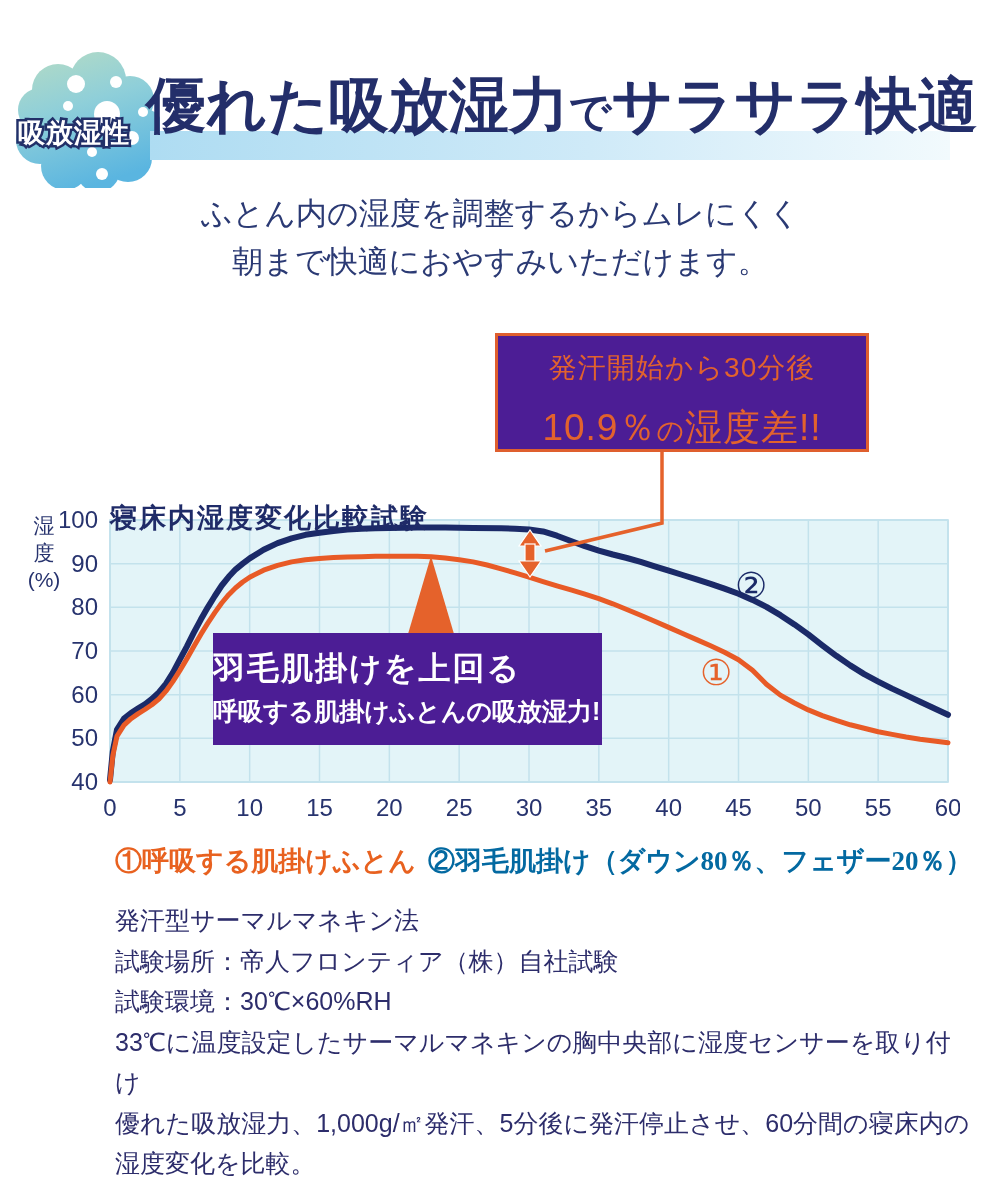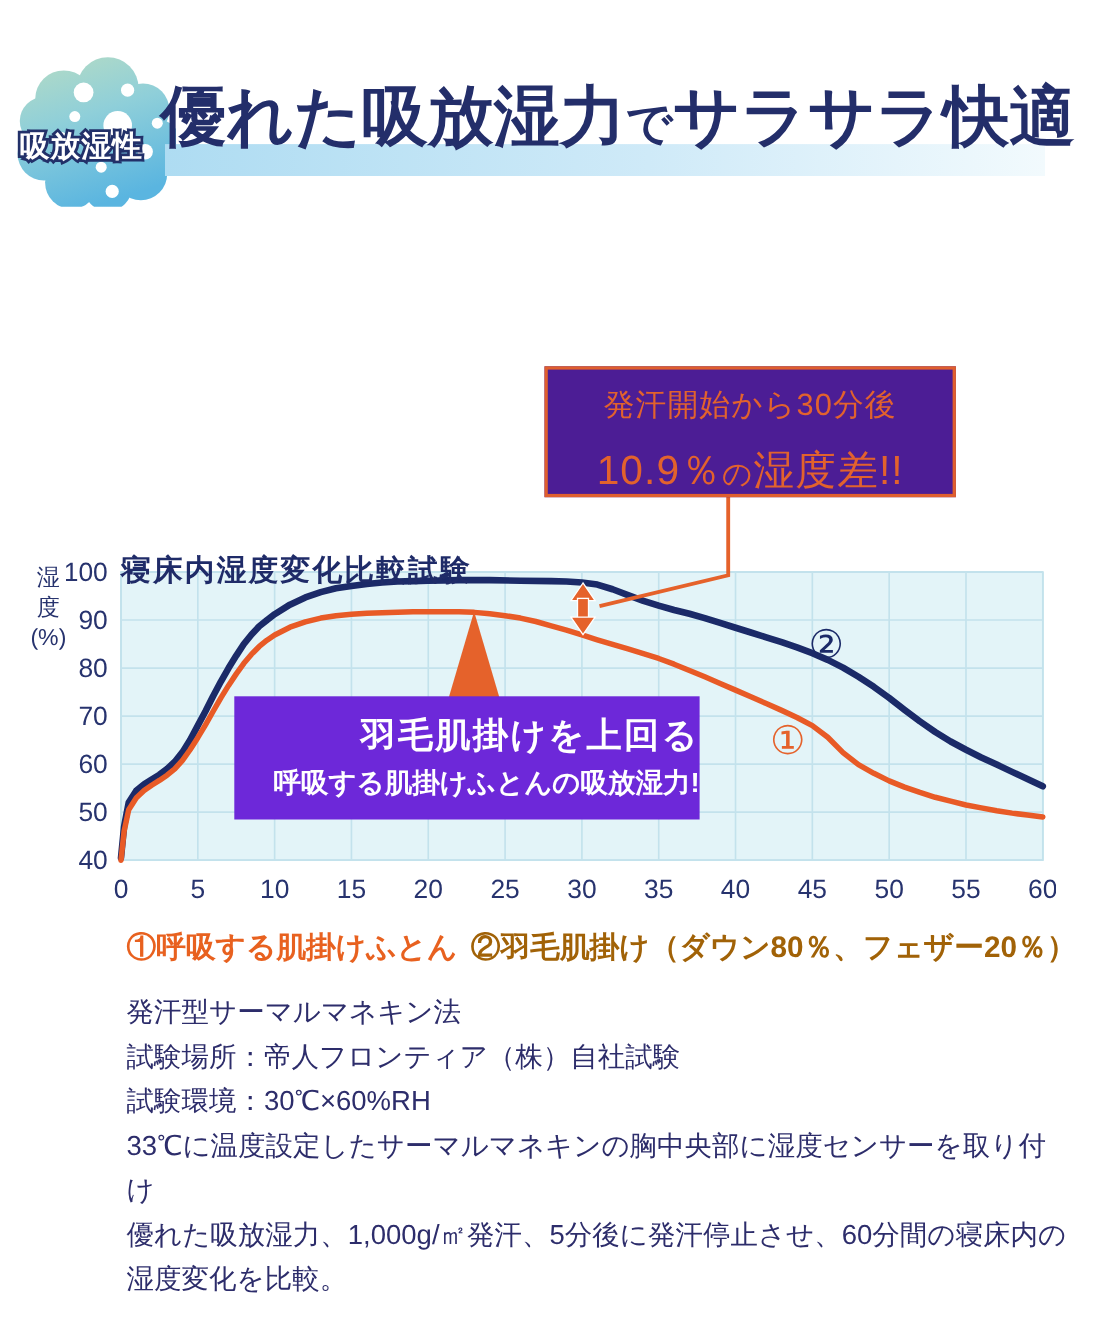--- a/index.html
+++ b/index.html
@@ -25,34 +25,34 @@
 
   
   #chart-title{left:110px;top:464px;color:#1f2b68;font-size:27px;font-weight:600;
     letter-spacing:2px;z-index:3;margin-top:36px;}
   #y-axis-label{left:20px;top:512px;width:48px;text-align:center;color:#27336e;
     font-size:21px;line-height:27px;z-index:3;}
   #plot-svg{left:60px;top:505px;z-index:2;}
   #plot-svg text{font-family:"Liberation Sans",sans-serif;}
   #annot-svg{left:0;top:0;width:1001px;height:1200px;z-index:5;pointer-events:none;}
 
-  #chart-note{left:213px;top:633px;width:423px;height:112px;background:#6d28d9;
-    color:#ffffff;text-align:right;z-index:6;}
+  #chart-note{left:213px;top:633px;width:389px;height:112px;background:#4c1d95;
+    color:#ffffff;text-align:left;z-index:6;}
   #chart-note .l1{font-size:32px;font-weight:bold;margin-top:14px;letter-spacing:2px;}
   #chart-note .l2{font-size:25px;font-weight:bold;margin-top:4px;letter-spacing:0px;}
 
   .series-marker{z-index:6;font-size:36px;font-weight:500;}
   #marker-1{left:700px;top:652px;color:#e5622b;}
   #marker-2{left:735px;top:565px;color:#1b2a68;}
 
   
   #legend{left:0;top:843px;width:1001px;height:40px;z-index:3;}
   #legend .item{position:absolute;font-size:27px;font-weight:bold;white-space:nowrap;}
   #legend-1{left:115px;color:#e8611f;}
-  #legend-2{left:428px;color:#a16207;}
+  #legend-2{left:428px;color:#0369a1;font-family:Liberation Serif, serif;}
 
   
   #footnotes{left:115px;top:900px;width:860px;color:#2d2d6b;font-size:25px;
     line-height:40.5px;z-index:3;}
 </style>
 </head>
 <body>
 
 <div id="page">
 
@@ -86,20 +86,24 @@
       <circle cx="133" cy="66" r="5"></circle>
         <circle cx="46" cy="78" r="4"></circle>
       <circle cx="92" cy="128" r="6"></circle>
     </g>
     <text x="8" y="96" font-size="27" font-weight="bold" fill="#ffffff" stroke="#223069" stroke-width="5" style="paint-order:stroke;letter-spacing:1px;">吸放湿性</text>
   </svg>
 
   <div class="abs" id="title-bar"></div>
   <div class="abs" id="main-title"><span>優れた吸放湿力</span><span class="de">で</span><span>サラサラ快適</span></div>
 
+  <div class="abs" id="subtitle">
+    <div>ふとん内の湿度を調整するからムレにくく</div>
+    <div>朝まで快適におやすみいただけます。</div>
+  </div>
 
   <div class="abs" id="callout">
     <div class="l1">発汗開始から30分後</div>
     <div class="l2"><span>10.9％</span><span class="small">の</span><span>湿度差!!</span></div>
   </div>
 
   <div class="abs" id="chart-title">寝床内湿度変化比較試験</div>
   <div class="abs" id="y-axis-label">
     <div>湿</div>
     <div>度</div>

